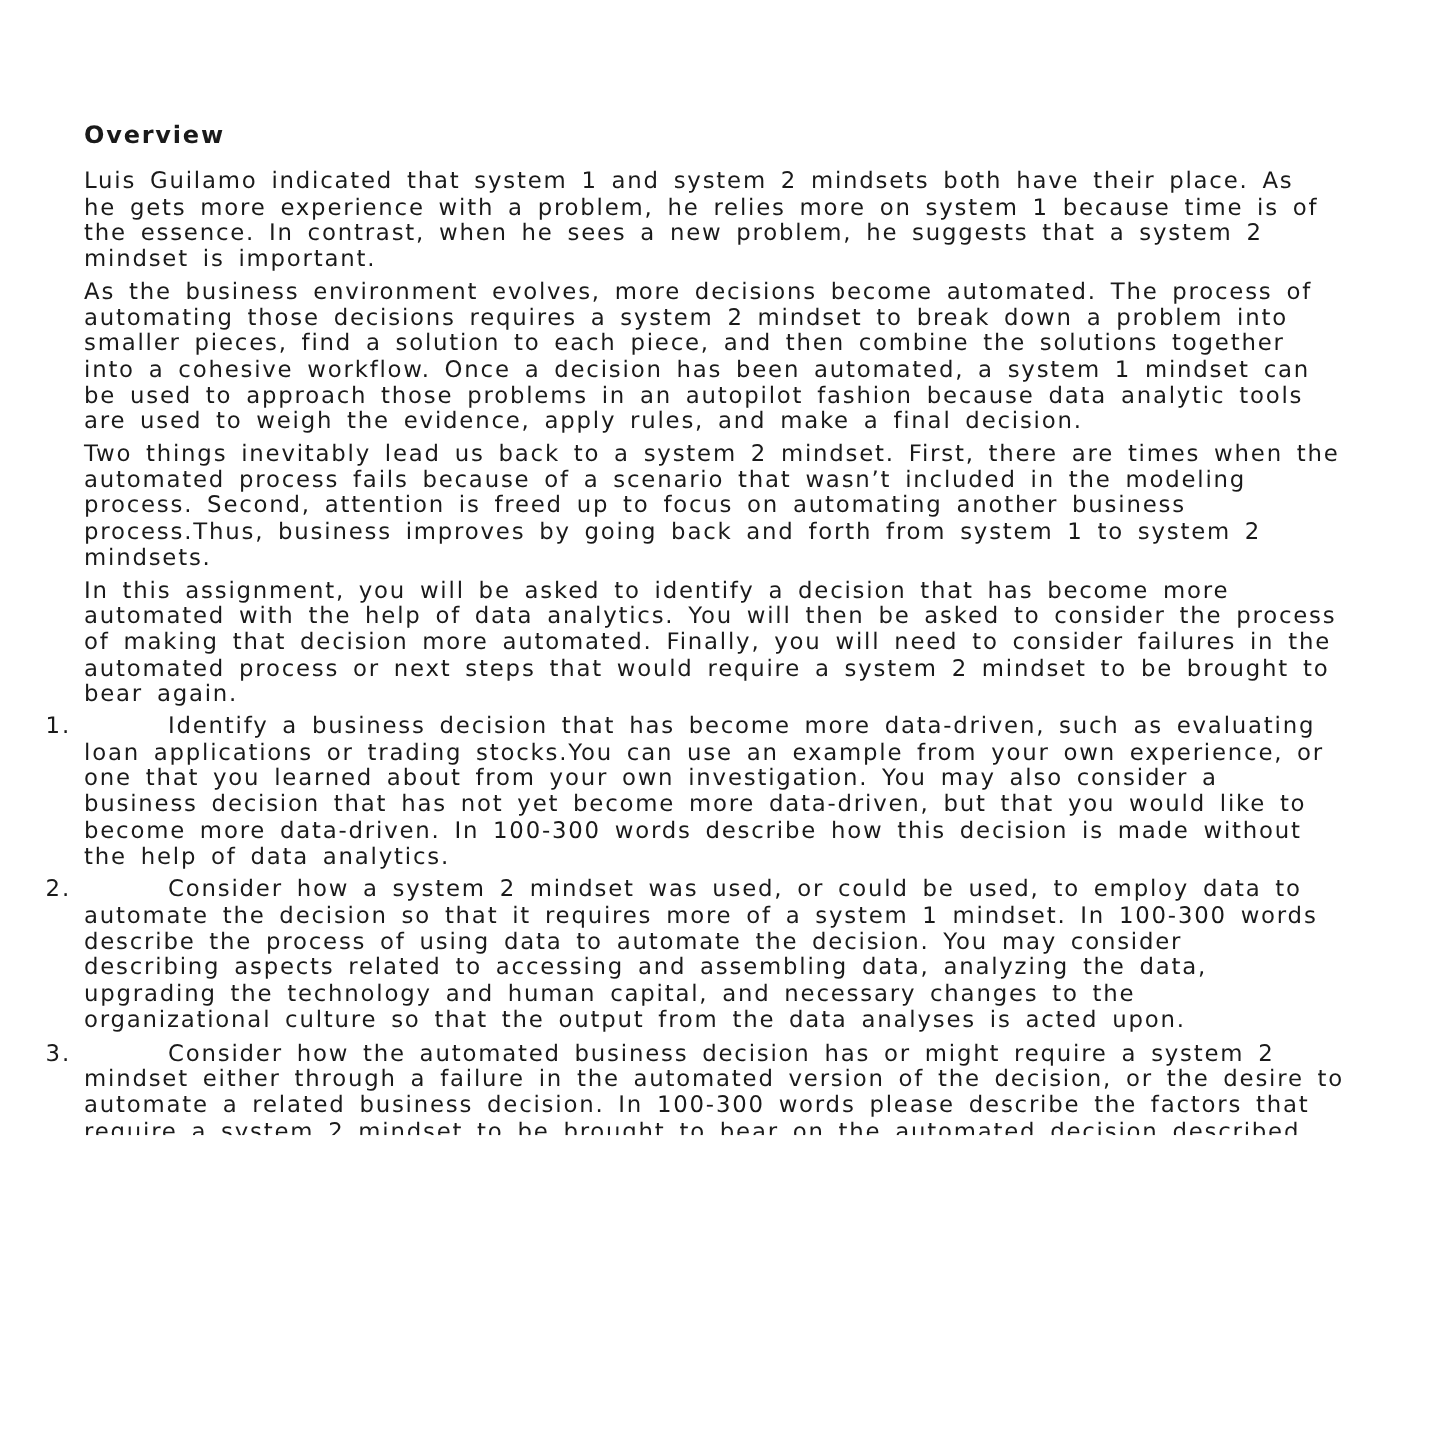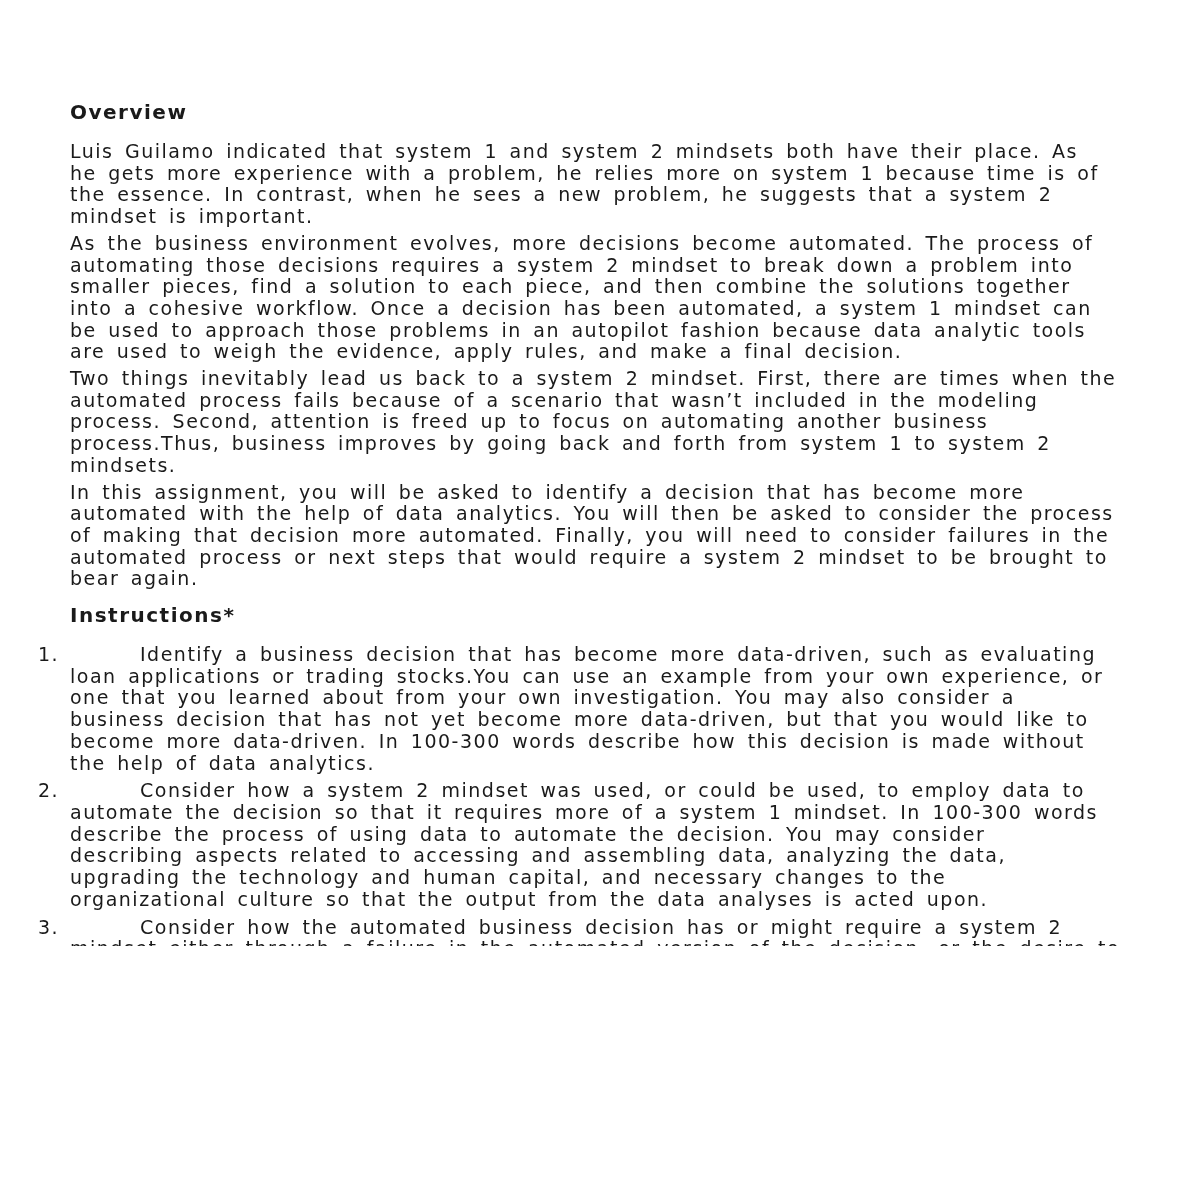--- a/index.html
+++ b/index.html
@@ -74,21 +74,20 @@
 process. Second, attention is freed up to focus on automating another business
 process.Thus, business improves by going back and forth from system 1 to system 2
 mindsets.</p>
 
   <p class="para">In this assignment, you will be asked to identify a decision that has become more
 automated with the help of data analytics. You will then be asked to consider the process
 of making that decision more automated. Finally, you will need to consider failures in the
 automated process or next steps that would require a system 2 mindset to be brought to
 bear again.</p>
 
-  <h1 class="heading heading-instructions">Instructions*</h1>
 
 
   <div class="list-item">
     <span class="num">1.</span>
     <p class="li-text">Identify a business decision that has become more data-driven, such as evaluating
 loan applications or trading stocks.You can use an example from your own experience, or
 one that you learned about from your own investigation. You may also consider a
 business decision that has not yet become more data-driven, but that you would like to
 become more data-driven. In 100-300 words describe how this decision is made without
 the help of data analytics.</p>

